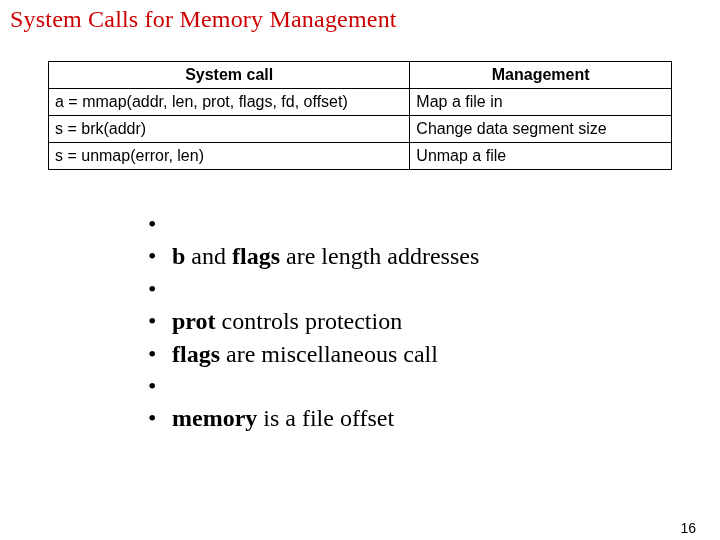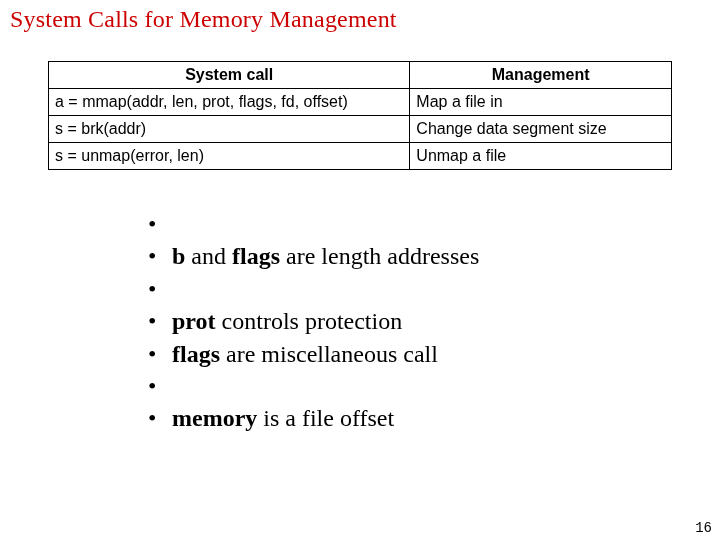--- a/index.html
+++ b/index.html
@@ -61,23 +61,23 @@
   .bullets .dot {
     width: 24px;
     flex: 0 0 24px;
   }
   .bullets .txt b {
     font-weight: bold;
   }
 
   .page-num {
     position: absolute;
-    right: 8px;
+    right: 24px;
     bottom: 4px;
-    font-family: Liberation Mono, monospace;
+    font-family: Liberation Sans, sans-serif;
     font-size: 14px;
     color: #000;
   }
 </style>
 </head>
 <body>
 
 <div class="slide">
 
   <div class="title">System Calls for Memory Management</div>

